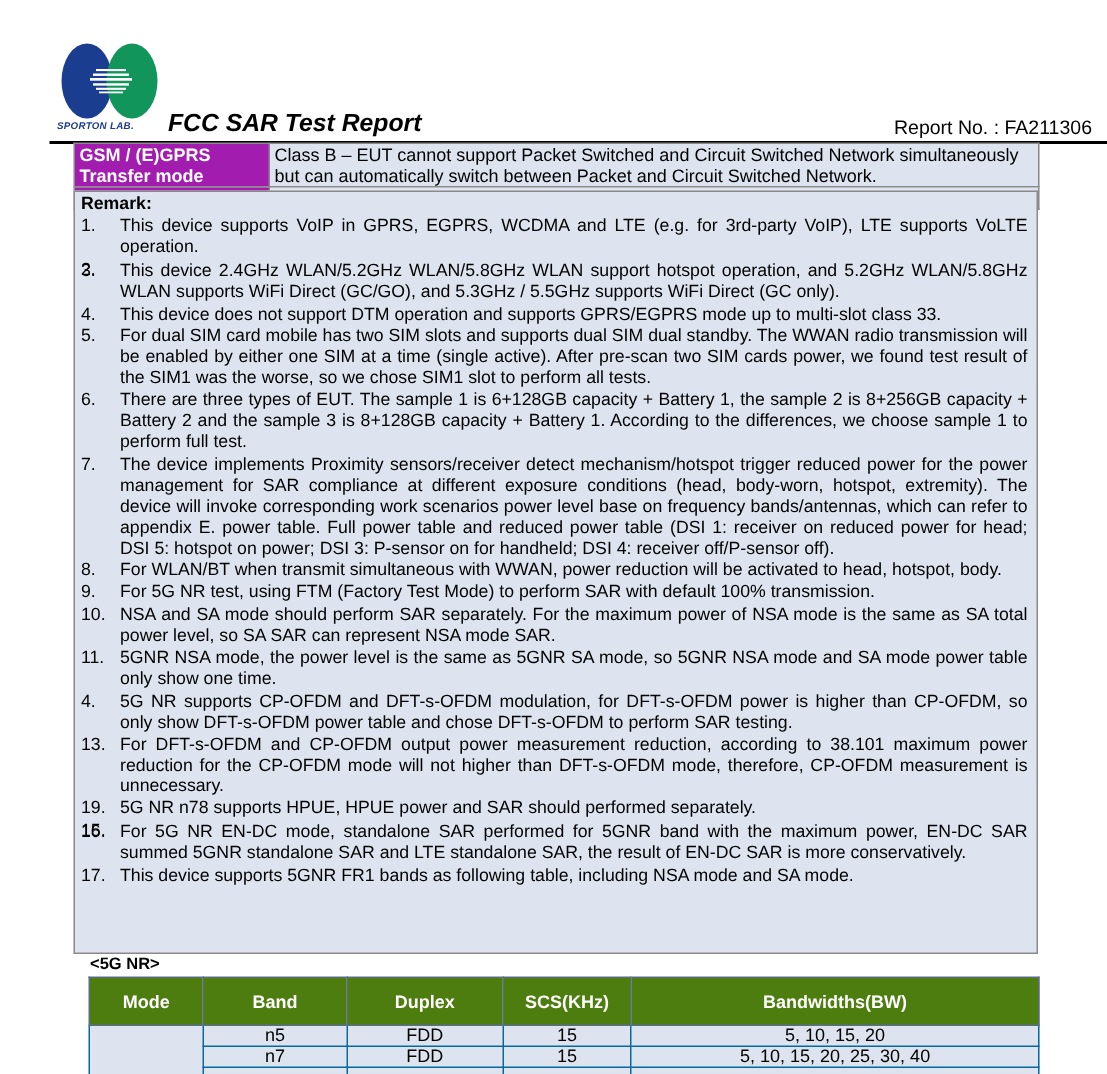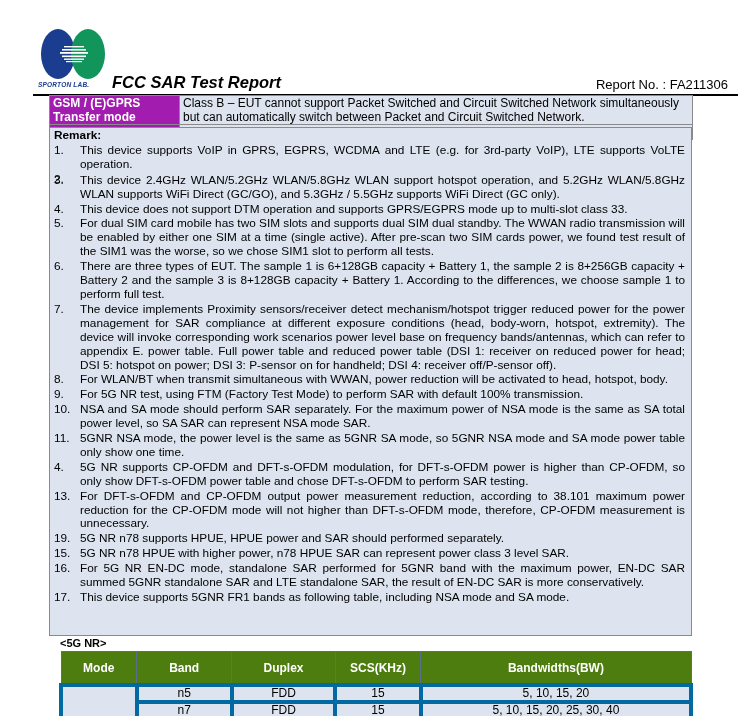--- a/index.html
+++ b/index.html
@@ -49,21 +49,21 @@
     }
     .nr-table {
       position: absolute; left: 59px; top: 651px; width: 634px; border-collapse: collapse;
       font-size: 12px;
     }
     .nr-table th {
       background: #4d7c0f; color: #fff; font-weight: bold; height: 31px; padding: 0;
       border: 1px solid #5a6e8a; text-align: center;
     }
     .nr-table td {
-      background: #dde4ef; border: 4px solid #0369a1; text-align: center; height: 13px;
+      background: #dde4ef; border: 1px solid #0369a1; text-align: center; height: 13px;
       padding: 0; line-height: 13px;
     }
     .nr-table td.mode-cell { border-bottom: none; }
   </style>
 </head>
 <body>
 
 <svg class="logo" viewBox="0 0 76 70">
   <ellipse cx="22" cy="30" rx="17" ry="25" fill="#1a3d8f"></ellipse>
   <ellipse cx="52" cy="30" rx="17" ry="25" fill="#11955a"></ellipse>
@@ -104,21 +104,21 @@
     <li><span class="num">5.</span><span>For dual SIM card mobile has two SIM slots and supports dual SIM dual standby. The WWAN radio transmission will be enabled by either one SIM at a time (single active). After pre-scan two SIM cards power, we found test result of the SIM1 was the worse, so we chose SIM1 slot to perform all tests.</span></li>
     <li><span class="num">6.</span><span>There are three types of EUT. The sample 1 is 6+128GB capacity + Battery 1, the sample 2 is 8+256GB capacity + Battery 2 and the sample 3 is 8+128GB capacity + Battery 1. According to the differences, we choose sample 1 to perform full test.</span></li>
     <li><span class="num">7.</span><span>The device implements Proximity sensors/receiver detect mechanism/hotspot trigger reduced power for the power management for SAR compliance at different exposure conditions (head, body-worn, hotspot, extremity). The device will invoke corresponding work scenarios power level base on frequency bands/antennas, which can refer to appendix E. power table. Full power table and reduced power table (DSI 1: receiver on reduced power for head; DSI 5: hotspot on power; DSI 3: P-sensor on for handheld; DSI 4: receiver off/P-sensor off).</span></li>
     <li><span class="num">8.</span><span>For WLAN/BT when transmit simultaneous with WWAN, power reduction will be activated to head, hotspot, body.</span></li>
     <li><span class="num">9.</span><span>For 5G NR test, using FTM (Factory Test Mode) to perform SAR with default 100% transmission.</span></li>
     <li><span class="num">10.</span><span>NSA and SA mode should perform SAR separately. For the maximum power of NSA mode is the same as SA total power level, so SA SAR can represent NSA mode SAR.</span></li>
     <li><span class="num">11.</span><span>5GNR NSA mode, the power level is the same as 5GNR SA mode, so 5GNR NSA mode and SA mode power table only show one time.</span></li>
     <li><span class="num">4.</span><span>5G NR supports CP-OFDM and DFT-s-OFDM modulation, for DFT-s-OFDM power is higher than CP-OFDM, so only show DFT-s-OFDM power table and chose DFT-s-OFDM to perform SAR testing.</span></li>
     <li><span class="num">13.</span><span>For DFT-s-OFDM and CP-OFDM output power measurement reduction, according to 38.101 maximum power reduction for the CP-OFDM mode will not higher than DFT-s-OFDM mode, therefore, CP-OFDM measurement is unnecessary.</span></li>
     <li><span class="num">19.</span><span>5G NR n78 supports HPUE, HPUE power and SAR should performed separately.</span></li>
-    <li><span class="num">15.</span><span>5G NR n78 HPUE with higher power, n78 HPUE SAR can represent power class 3 level SAR.</span></li>
+    <li><span class="num">15.</span></li>
     <li><span class="num">16.</span><span>For 5G NR EN-DC mode, standalone SAR performed for 5GNR band with the maximum power, EN-DC SAR summed 5GNR standalone SAR and LTE standalone SAR, the result of EN-DC SAR is more conservatively.</span></li>
     <li><span class="num">17.</span><span>This device supports 5GNR FR1 bands as following table, including NSA mode and SA mode.</span></li>
   </ol>
 </div>
 
 <div class="section-label">&lt;5G NR&gt;</div>
 
 <table class="nr-table">
   <colgroup>
     <col style="width:76px">

